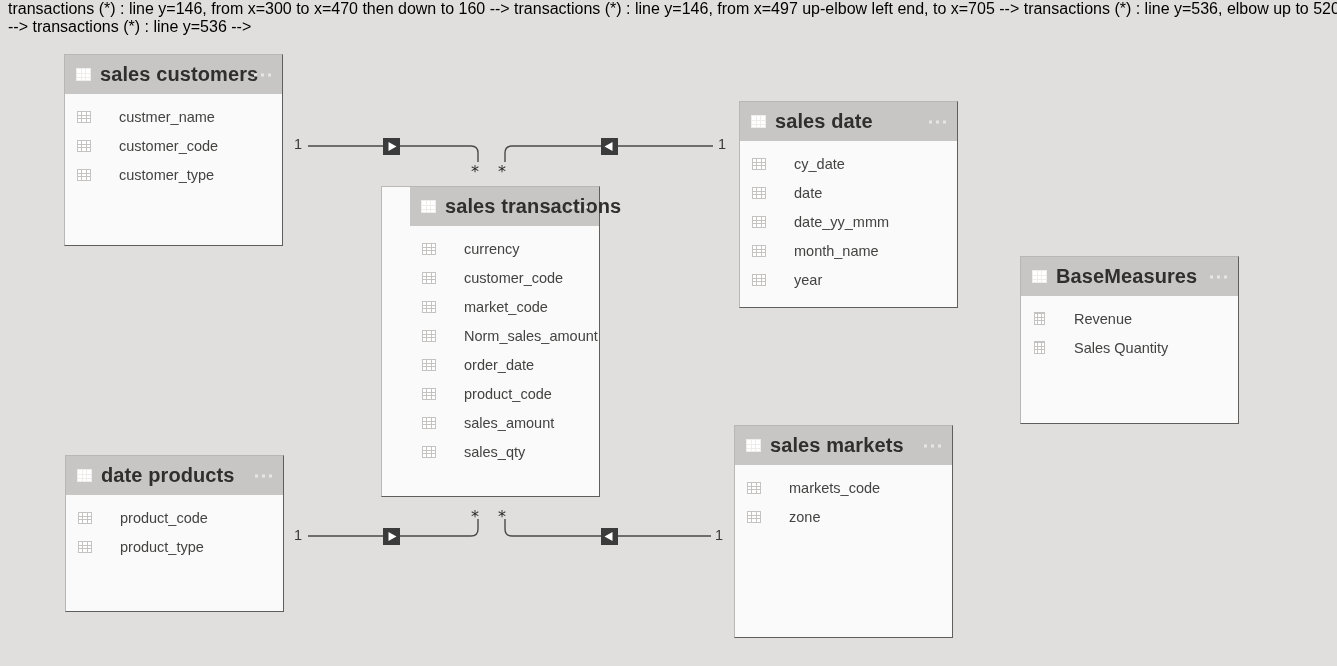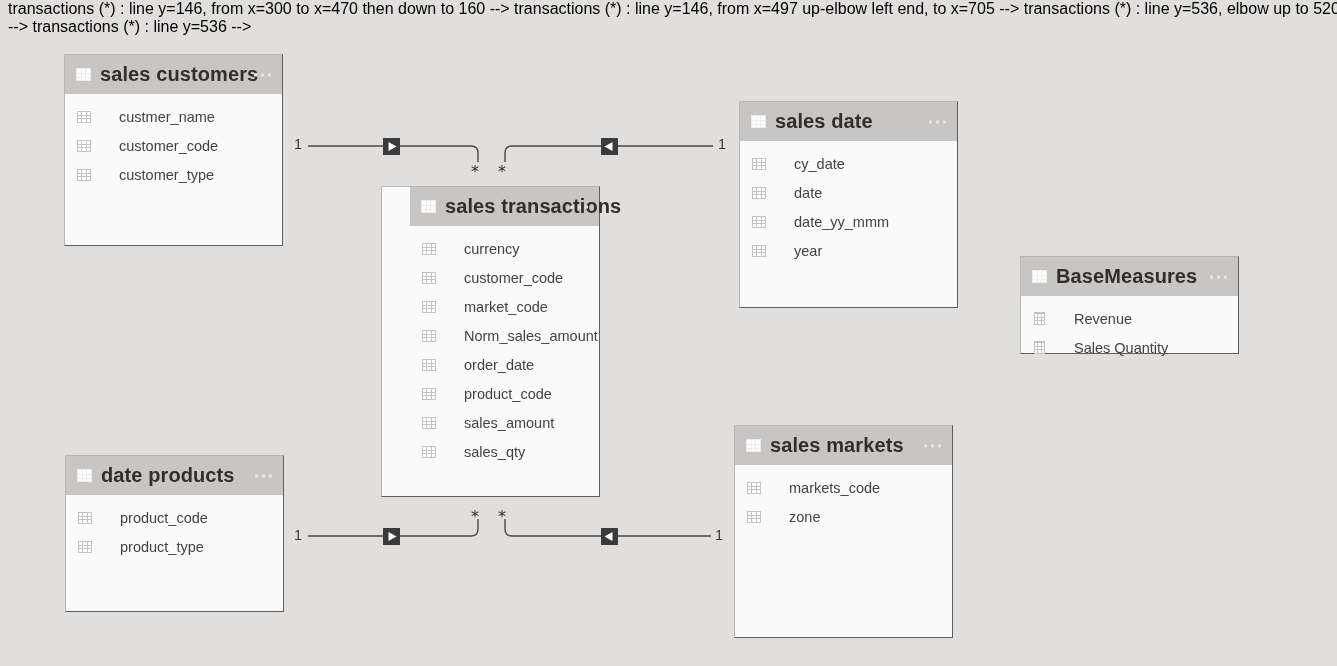--- a/index.html
+++ b/index.html
@@ -343,20 +343,34 @@
             <span></span>
             <span></span>
             <span></span>
             <span></span>
             <span></span>
             <span></span>
             <span></span>
             <span></span>
             <span></span>
           </div>
+        <div class="field-label">month_name</div>
+      </div>
+      <div class="field-row">
+        <div class="col-icon">
+            <span></span>
+            <span></span>
+            <span></span>
+            <span></span>
+            <span></span>
+            <span></span>
+            <span></span>
+            <span></span>
+            <span></span>
+          </div>
         <div class="field-label">year</div>
       </div>
     </div>
   </div>
 
   
   <div class="table-card" style="left:373px; top:186px; width:219px; height:311px;padding-left:28px;">
     <div class="card-header">
       <div class="hdr-icon">
         <span class="top"></span>
@@ -486,21 +500,21 @@
             <span></span>
             <span></span>
             <span></span>
           </div>
         <div class="field-label">sales_qty</div>
       </div>
     </div>
   </div>
 
   
-  <div class="table-card" style="left:1012px; top:256px; width:219px; height:98px;">
+  <div class="table-card" style="left:1012px; top:256px; width:219px; height:168px;">
     <div class="card-header">
       <div class="hdr-icon">
         <span class="top"></span>
           <span class="top"></span>
           <span class="top"></span>
         <span></span>
           <span></span>
           <span></span>
         <span></span>
           <span></span>

